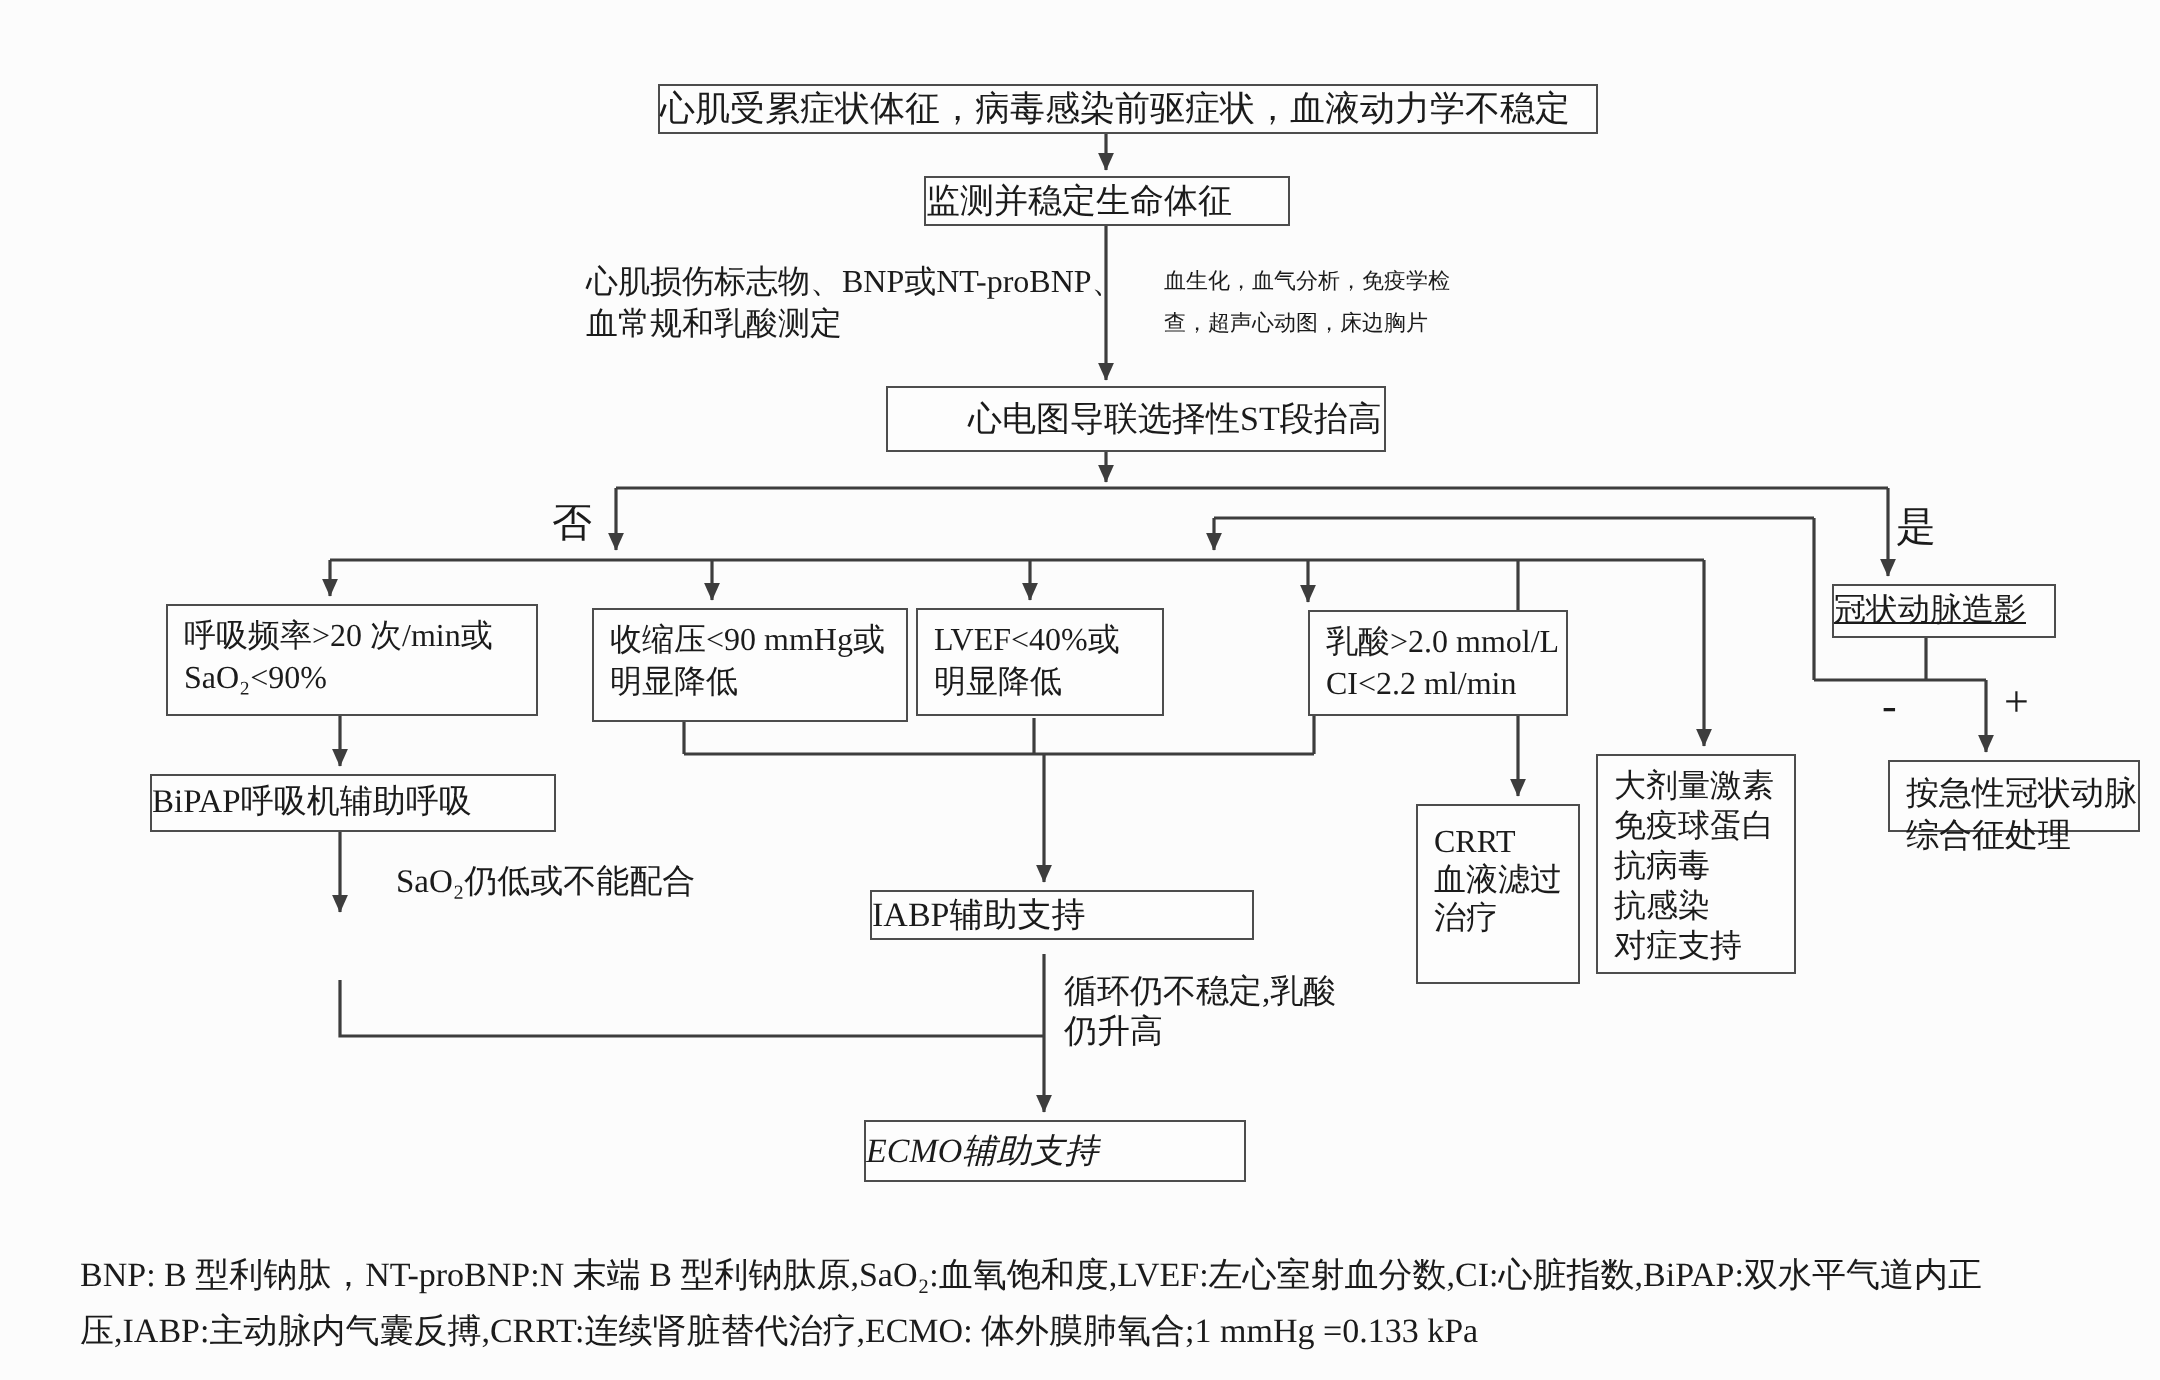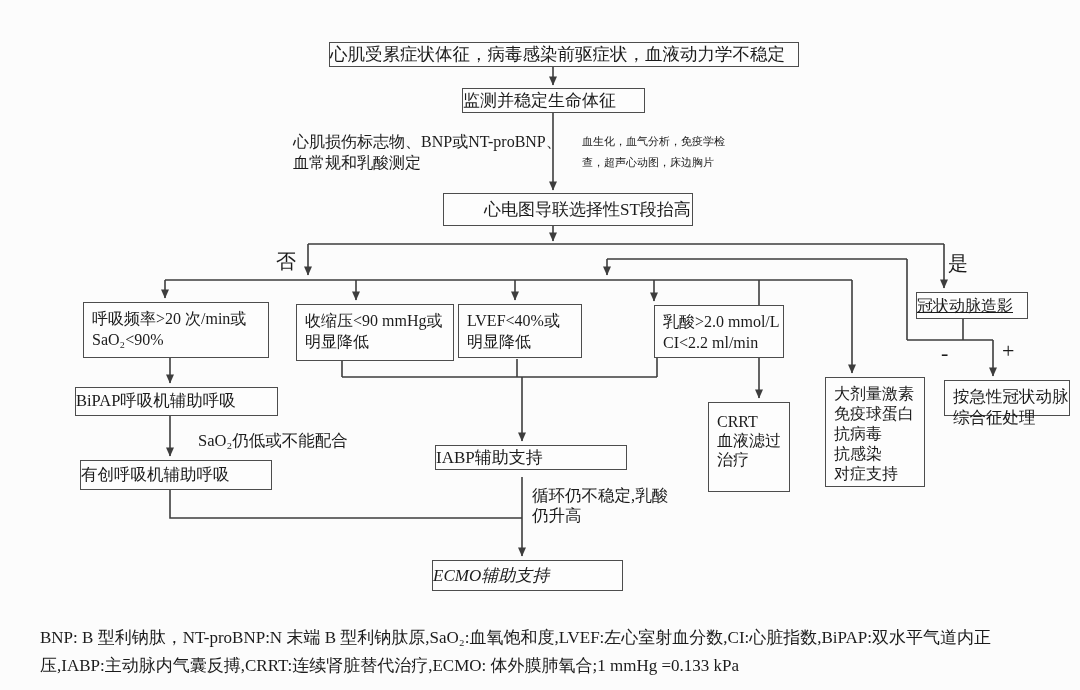--- a/index.html
+++ b/index.html
@@ -114,44 +114,41 @@
     <div class="bl">乳酸&gt;2.0 mmol/L</div>
     <div class="bl">CI&lt;2.2 ml/min</div>
   </div>
 
   <div class="box center" style="left:75px;top:387px;width:203px;height:29px;font-size:16.5px;">
     <span>BiPAP呼吸机辅助呼吸</span>
   </div>
 
   <div class="note" style="left:198px;top:430px;font-size:16.5px;">SaO₂仍低或不能配合</div>
 
-  <div class="box center" style="left:80px;top:460px;width:192px;height:30px;font-size:16.5px;">
-    <span>有创呼吸机辅助呼吸</span>
-  </div>
 
   <div class="box center" style="left:435px;top:445px;width:192px;height:25px;">
     <span>IABP辅助支持</span>
   </div>
 
   <div class="note" style="left:532px;top:486px;font-size:16.5px;line-height:20px;">
     <div>循环仍不稳定,乳酸</div>
     <div>仍升高</div>
   </div>
 
   <div class="box center" style="left:432px;top:560px;width:191px;height:31px;font-style:italic;">
     <span>ECMO辅助支持</span>
   </div>
 
   <div class="box multi" style="left:708px;top:402px;width:82px;height:90px;padding-top:9px;">
     <div class="bl" style="line-height:19px;">CRRT</div>
     <div class="bl" style="line-height:19px;">血液滤过</div>
     <div class="bl" style="line-height:19px;">治疗</div>
   </div>
 
-  <div class="box multi" style="left:798px;top:377px;width:100px;height:110px;padding-top:6px;margin-left:27px;">
+  <div class="box multi" style="left:798px;top:377px;width:100px;height:110px;padding-top:6px;">
     <div class="bl" style="line-height:20px;">大剂量激素</div>
     <div class="bl" style="line-height:20px;">免疫球蛋白</div>
     <div class="bl" style="line-height:20px;">抗病毒</div>
     <div class="bl" style="line-height:20px;">抗感染</div>
     <div class="bl" style="line-height:20px;">对症支持</div>
   </div>
 
   <div class="box center" style="left:916px;top:292px;width:112px;height:27px;font-size:16px;text-decoration:underline;">
     <span>冠状动脉造影</span>
   </div>

